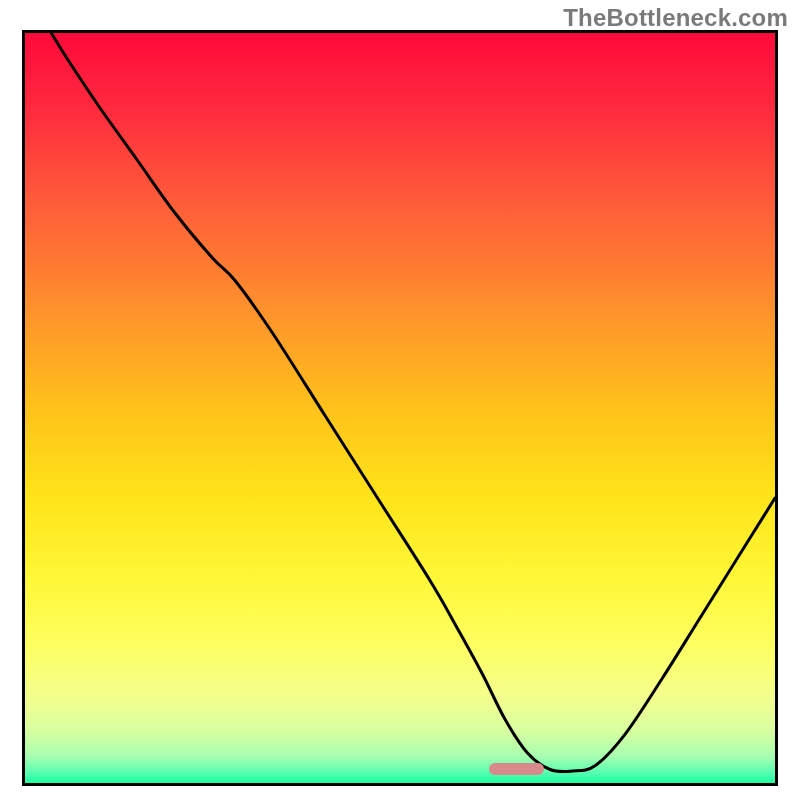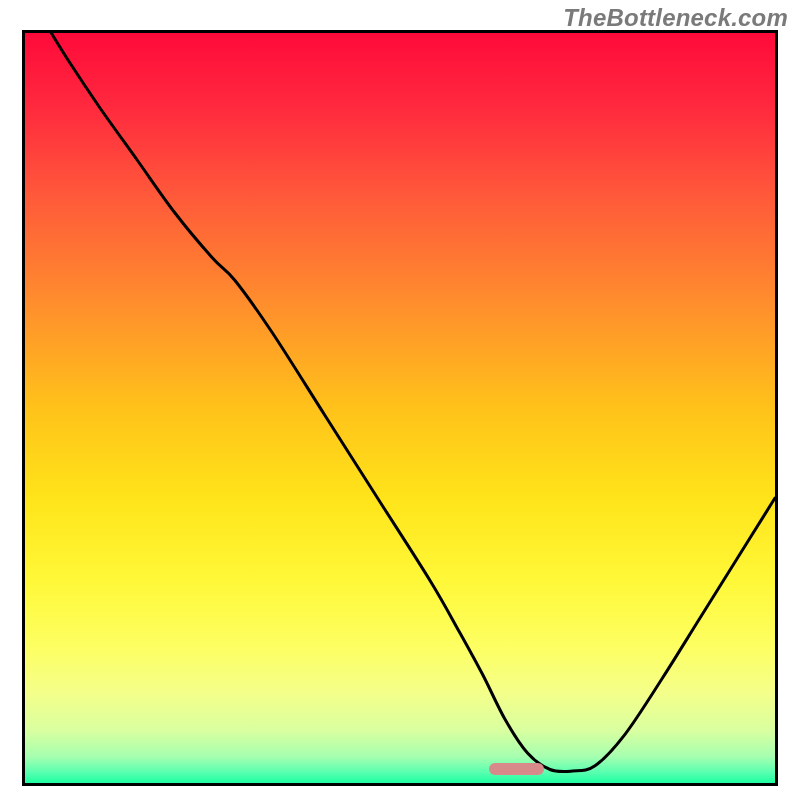--- a/index.html
+++ b/index.html
@@ -8,21 +8,20 @@
     width: 800px;
     height: 800px;
     background: #ffffff;
     font-family: Arial, Helvetica, sans-serif;
     overflow: hidden;
   }
   .stage {
     position: relative;
     width: 800px;
     height: 800px;
-    font-style: italic;
   }
   .watermark {
     position: absolute;
     top: 4px;
     right: 12px;
     font-size: 24px;
     font-weight: 600;
     color: #7a7a7a;
     letter-spacing: 0.2px;
     user-select: none;

